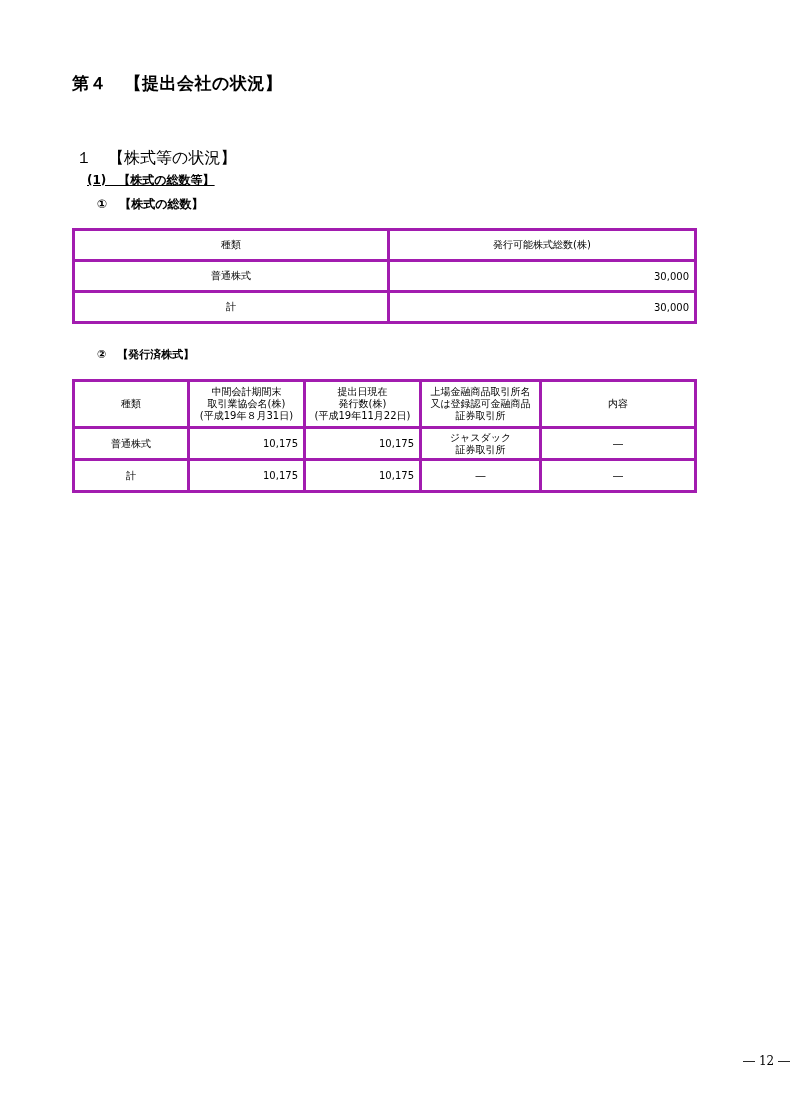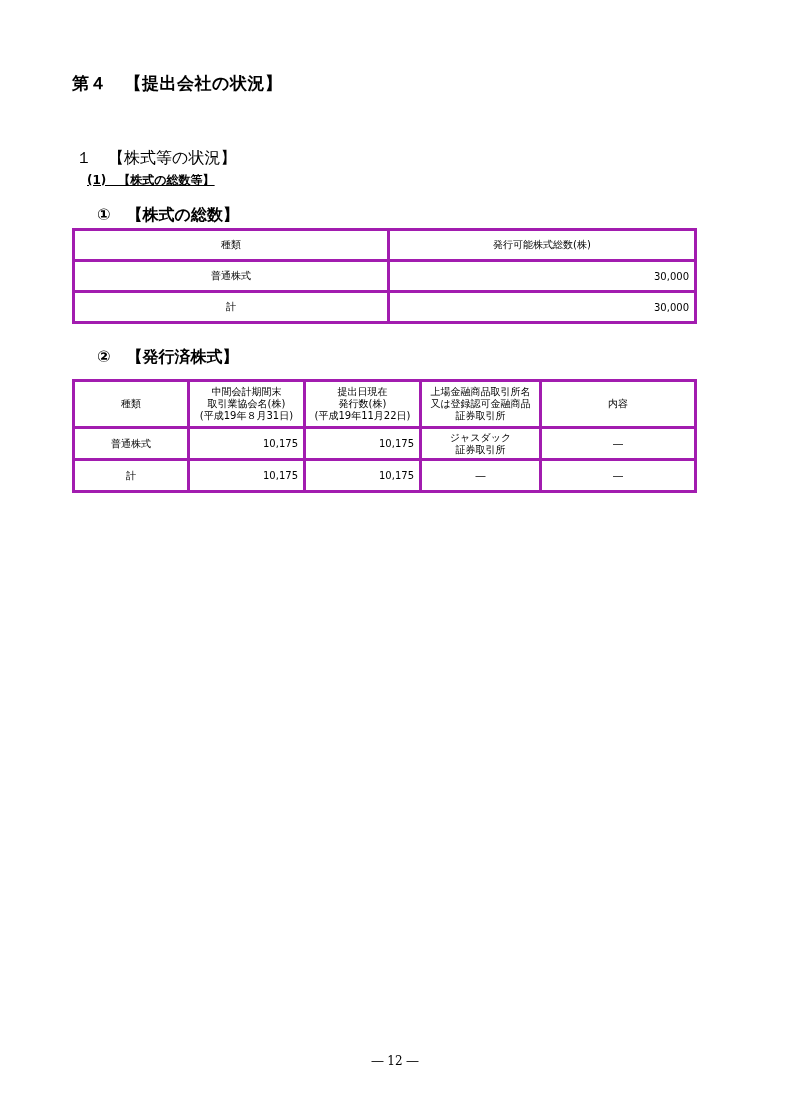--- a/index.html
+++ b/index.html
@@ -1,32 +1,32 @@
 <!DOCTYPE html>
 <html><head>
 <meta charset="utf-8">
 <style>
   html, body { margin:0; padding:0; background:#fff; }
   body { width:790px; height:1118px; position:relative; font-family:"DejaVu Sans", sans-serif; color:#000; overflow:hidden; }
   .abs { position:absolute; white-space:nowrap; }
   .h-main { left:72px; top:72px; font-size:17px; font-weight:bold; letter-spacing:0.5px; }
   .h1 { left:76px; top:148px; font-size:16px; font-weight:normal; }
   .h2 { left:87px; top:172px; font-size:12px; font-weight:bold;text-decoration:underline; }
-  .h3 { left:97px; top:196px; font-size:16px; font-weight:bold;margin-top:9px; }
-  .h4 { left:97px; top:347px; font-size:16px; font-weight:bold; }
+  .h3 { left:97px; top:196px; font-size:12px; font-weight:bold; }
+  .h4 { left:97px; top:347px; font-size:11px; font-weight:bold; }
   table { border-collapse:collapse; position:absolute; font-size:10px; }
   td { border:3px solid #a21caf; padding:0 5px; }
   .c { text-align:center; }
   .r { text-align:right; }
   #t1 { left:72px; top:228px; width:625px; }
   #t1 td { height:28px; }
   #t2 { left:72px; top:379px; width:625px; }
   #t2 .hdr td { height:44px; line-height:12px; }
   #t2 .row td { height:29px; line-height:12px; }
-  .pageno { left:0; width:790px; top:1054px; text-align:center; font-family:"DejaVu Serif", serif; font-size:12px; }
+  .pageno { left:0; width:790px; top:1054px; text-align:right; font-family:"DejaVu Serif", serif; font-size:12px; }
 </style>
 </head>
 <body>
 
 <div class="abs h-main">第４　【提出会社の状況】</div>
 <div class="abs h1">１　【株式等の状況】</div>
 <div class="abs h2">(1)　【株式の総数等】</div>
 <div class="abs h3">①　【株式の総数】</div>
 
 <table id="t1">

